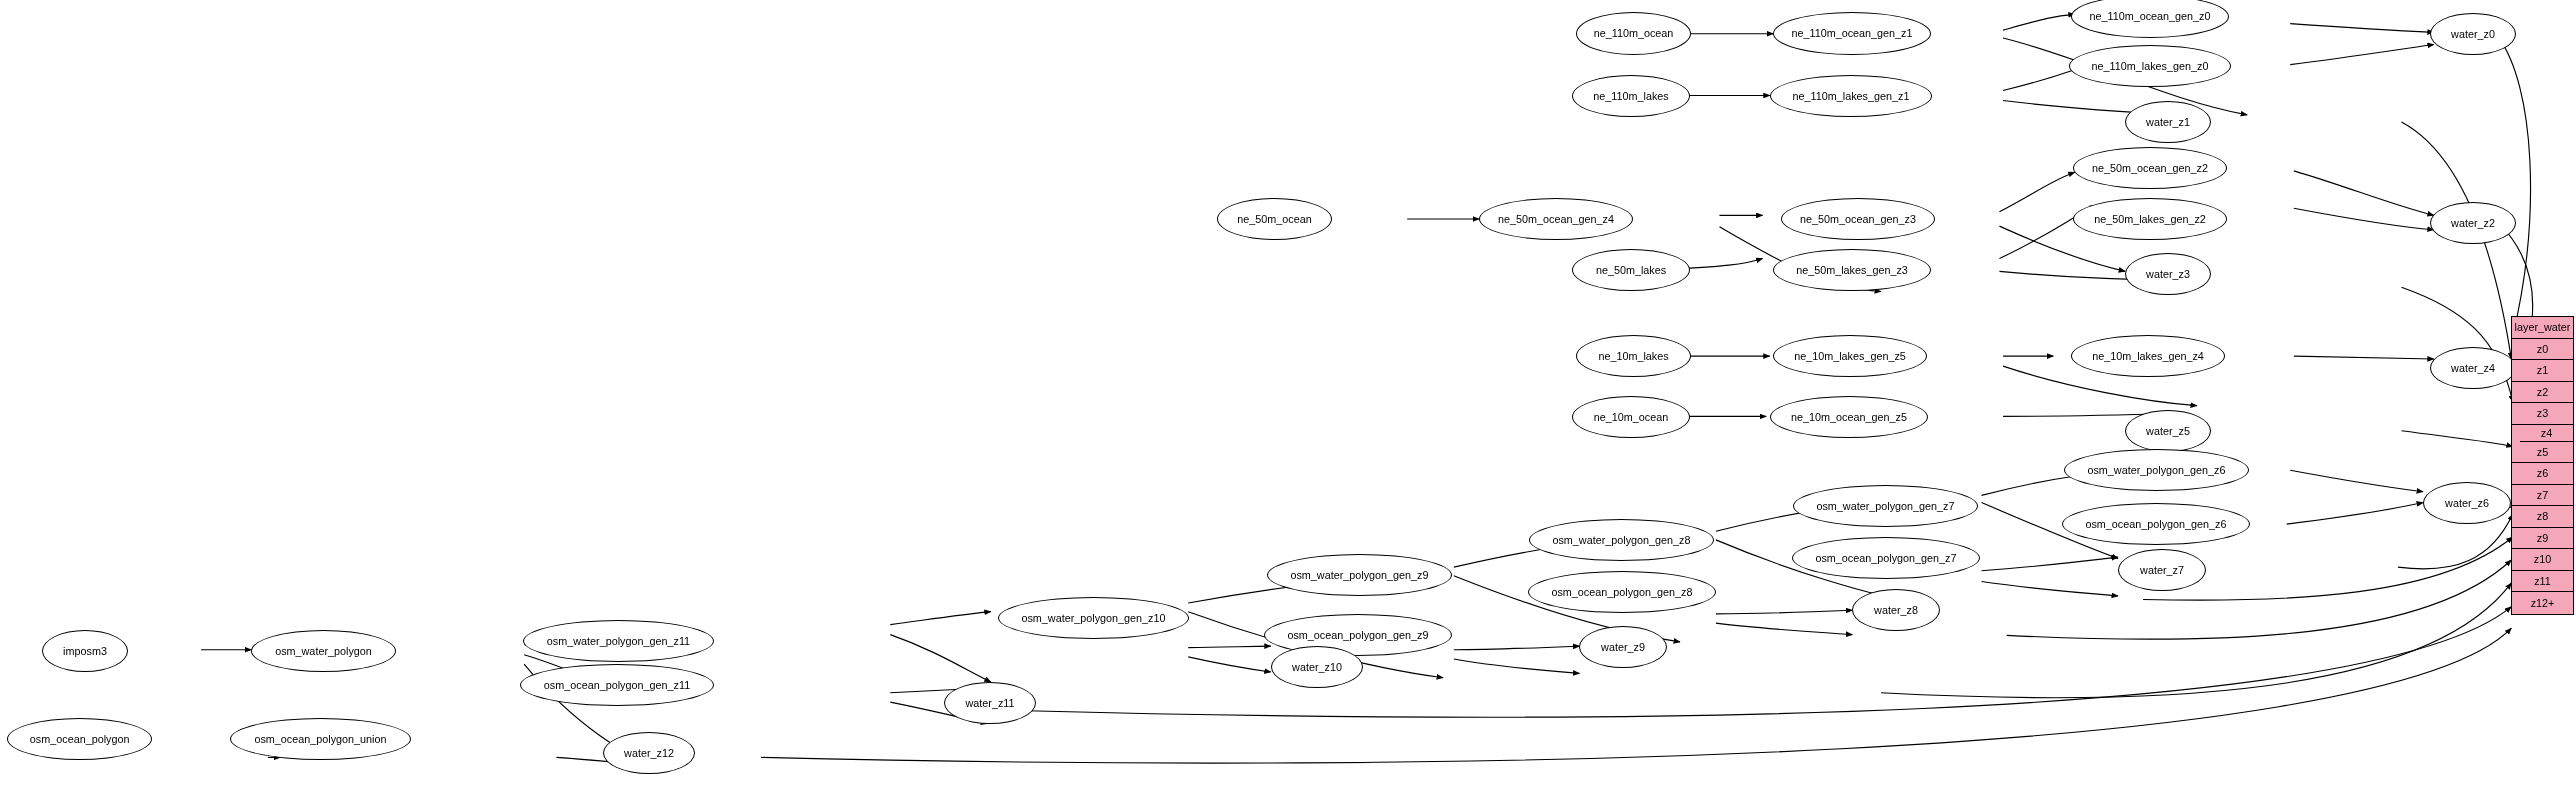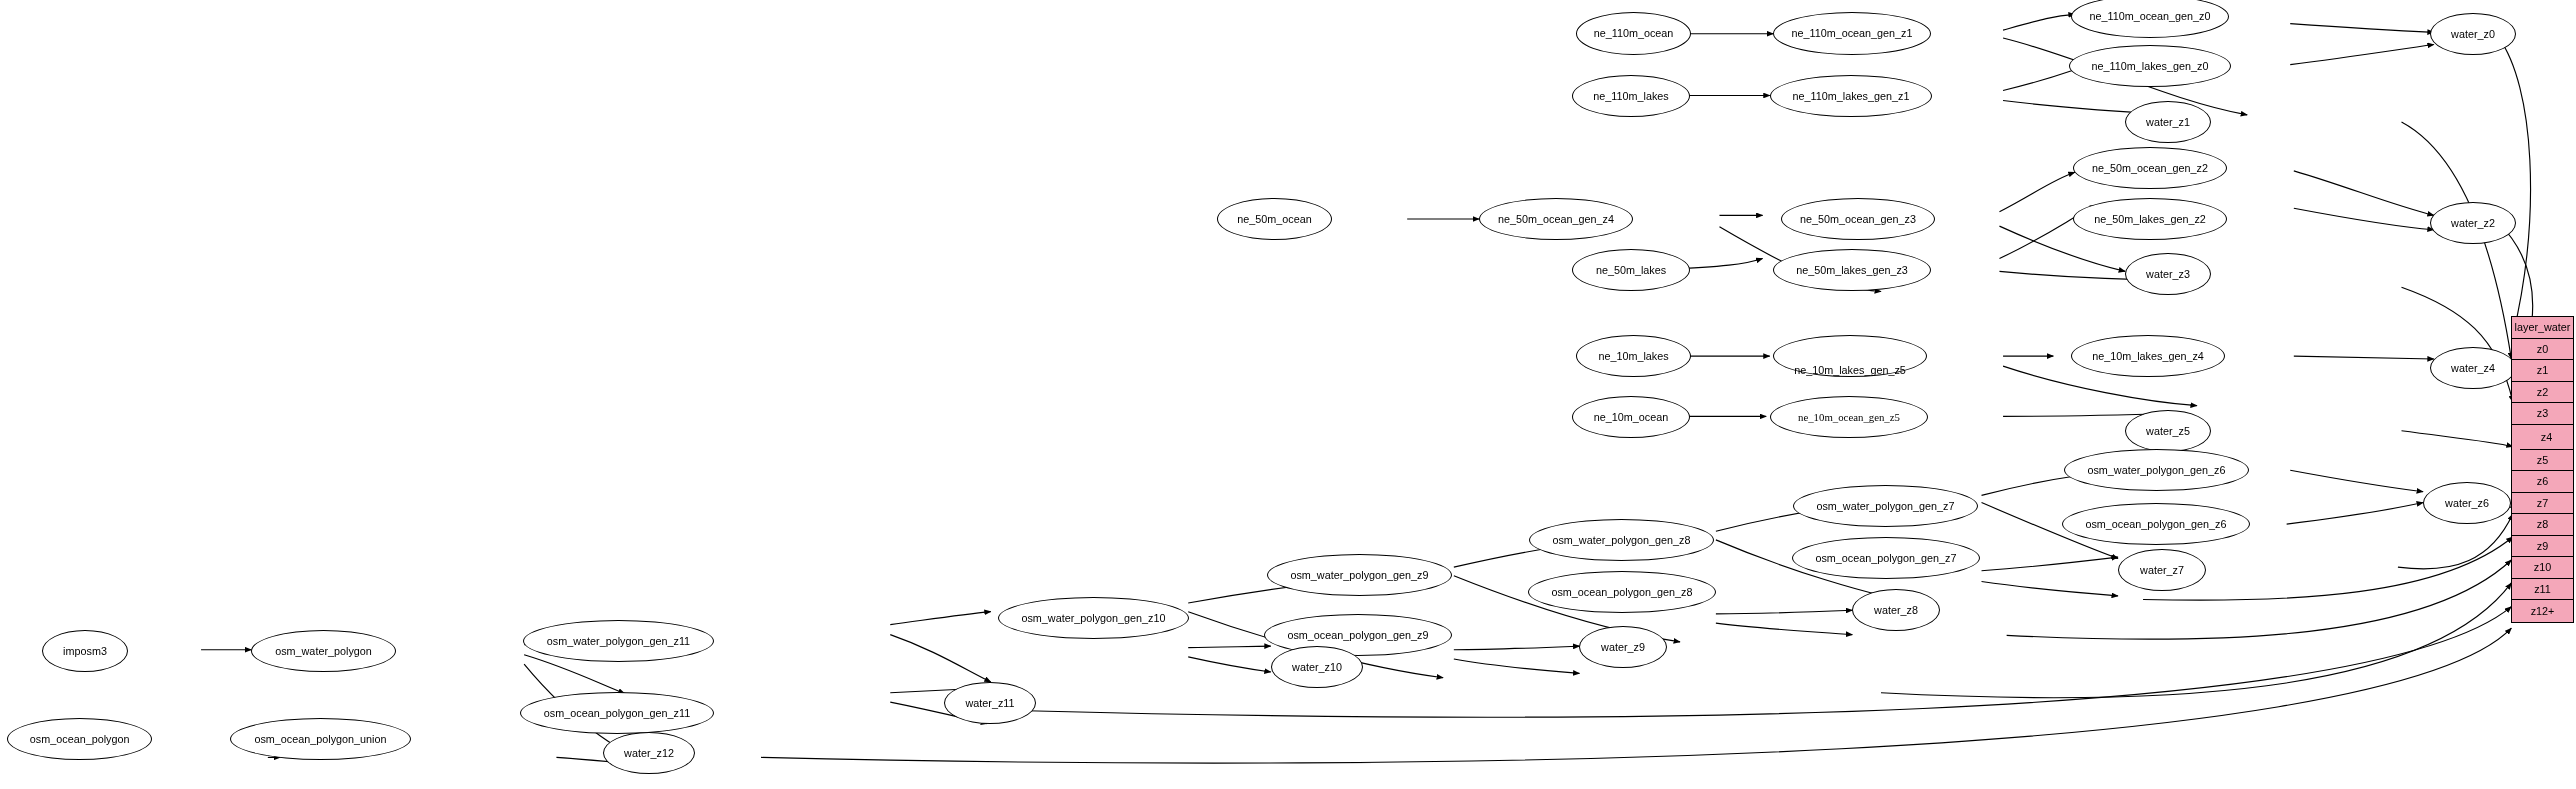--- a/index.html
+++ b/index.html
@@ -203,34 +203,34 @@
   <div class="node" style="left:1773px;top:249px;width:158px;height:42px;">
       <span>ne_50m_lakes_gen_z3</span>
     </div>
   <div class="node" style="left:2125px;top:253px;width:86px;height:42px;">
       <span>water_z3</span>
     </div>
 
   <div class="node" style="left:1576px;top:335px;width:115px;height:42px;">
       <span>ne_10m_lakes</span>
     </div>
-  <div class="node" style="left:1773px;top:335px;width:154px;height:42px;align-items:flex-end;">
+  <div class="node" style="left:1773px;top:335px;width:154px;height:42px;">
       <span>ne_10m_lakes_gen_z5</span>
     </div>
   <div class="node" style="left:2071px;top:335px;width:154px;height:42px;">
       <span>ne_10m_lakes_gen_z4</span>
     </div>
   <div class="node" style="left:2430px;top:347px;width:86px;height:42px;">
       <span>water_z4</span>
     </div>
 
   <div class="node" style="left:1572px;top:396px;width:118px;height:42px;">
       <span>ne_10m_ocean</span>
     </div>
-  <div class="node" style="left:1770px;top:396px;width:158px;height:42px;font-family:Liberation Serif, serif;">
+  <div class="node" style="left:1770px;top:396px;width:158px;height:42px;">
       <span>ne_10m_ocean_gen_z5</span>
     </div>
   <div class="node" style="left:2125px;top:410px;width:86px;height:42px;">
       <span>water_z5</span>
     </div>
 
   <div class="node" style="left:2064px;top:449px;width:185px;height:42px;">
       <span>osm_water_polygon_gen_z6</span>
     </div>
   <div class="node" style="left:2423px;top:482px;width:88px;height:42px;">
@@ -276,21 +276,21 @@
   <div class="node" style="left:523px;top:620px;width:191px;height:42px;">
       <span>osm_water_polygon_gen_z11</span>
     </div>
   <div class="node" style="left:1271px;top:646px;width:92px;height:42px;">
       <span>water_z10</span>
     </div>
   <div class="node" style="left:42px;top:630px;width:86px;height:42px;">
       <span>imposm3</span>
     </div>
 
-  <div class="node" style="left:520px;top:692px;width:194px;height:42px;">
+  <div class="node" style="left:520px;top:664px;width:194px;height:42px;">
       <span>osm_ocean_polygon_gen_z11</span>
     </div>
   <div class="node" style="left:944px;top:682px;width:92px;height:42px;">
       <span>water_z11</span>
     </div>
 
   <div class="node" style="left:7.2px;top:718px;width:145px;height:42px;">
       <span>osm_ocean_polygon</span>
     </div>
   <div class="node" style="left:230px;top:718px;width:181px;height:42px;">
@@ -299,21 +299,21 @@
   <div class="node" style="left:603px;top:732px;width:92px;height:42px;">
       <span>water_z12</span>
     </div>
 
   <div class="table-node" style="left:2511px;top:316px;width:63px;">
     <div class="cell" style="height:21.5px;">layer_water</div>
     <div class="cell" style="height:21.5px;">z0</div>
     <div class="cell" style="height:21.5px;">z1</div>
     <div class="cell" style="height:21.5px;">z2</div>
     <div class="cell" style="height:21.5px;">z3</div>
-    <div class="cell" style="height:25px;margin-left:8px;">z4</div>
+    <div class="cell" style="height:17px;margin-left:8px;">z4</div>
     <div class="cell" style="height:21.5px;">z5</div>
     <div class="cell" style="height:21.5px;">z6</div>
     <div class="cell" style="height:21.5px;">z7</div>
     <div class="cell" style="height:21.5px;">z8</div>
     <div class="cell" style="height:21.5px;">z9</div>
     <div class="cell" style="height:21.5px;">z10</div>
     <div class="cell" style="height:21.5px;">z11</div>
     <div class="cell" style="height:21.5px;">z12+</div>
   </div>
 

